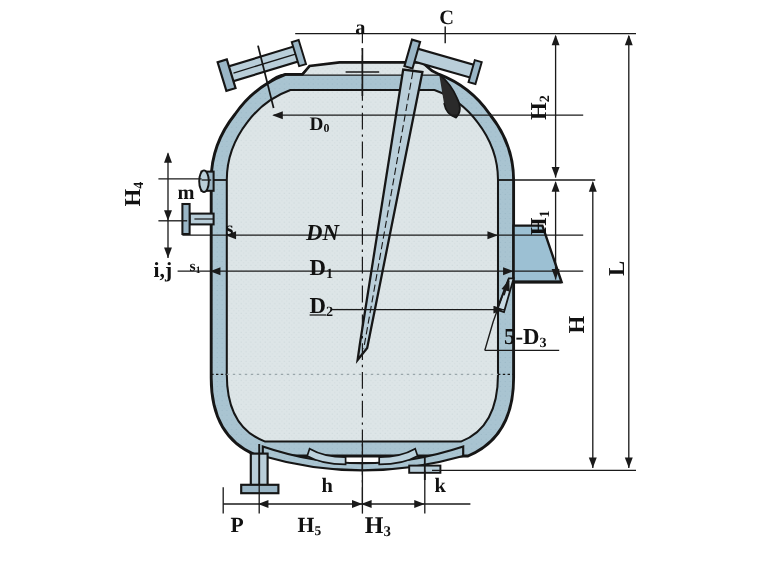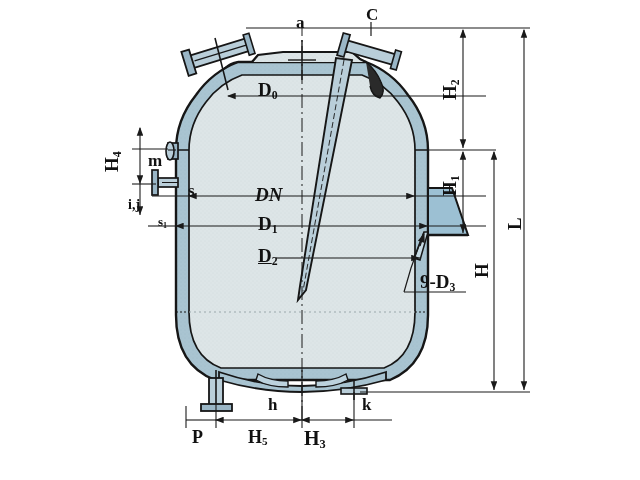--- a/index.html
+++ b/index.html
@@ -192,21 +192,21 @@
 </svg>
 
 <div class="lbl" style="left:296px;top:14px;font-size:17px;">
   <span>a</span>
 </div>
 
 <div class="lbl" style="left:366px;top:6px;font-size:17px;">
   <span>C</span>
 </div>
 
-<div class="lbl" style="left:258px;top:80px;font-size:19px;">
+<div class="lbl" style="left:258px;top:96px;font-size:16px;">
   <span>D</span><sub>0</sub>
 </div>
 
 <div class="lbl" style="left:255px;top:185px;font-size:19px;font-style:italic;">
   <span>DN</span>
 </div>
 
 <div class="lbl" style="left:258px;top:214px;font-size:19px;text-align:right;">
   <span>D</span><sub>1</sub>
 </div>
@@ -232,34 +232,34 @@
 </div>
 
 <div class="lbl rot" style="left:102px;top:172px;font-size:19px;">
   <span>H</span><sub>4</sub>
 </div>
 
 <div class="lbl" style="left:148px;top:152px;font-size:17px;">
   <span>m</span>
 </div>
 
-<div class="lbl" style="left:128px;top:198px;font-size:14px;">
+<div class="lbl" style="left:128px;top:216px;font-size:18px;">
   <span>i,j</span>
 </div>
 
 <div class="lbl" style="left:188px;top:182px;font-size:17px;">
   <span>s</span>
 </div>
 
 <div class="lbl" style="left:158px;top:215px;font-size:13px;">
   <span>s</span><sub>1</sub>
 </div>
 
 <div class="lbl" style="left:420px;top:272px;font-size:19px;">
-  <span>9-D</span><sub>3</sub>
+  <span>5-D</span><sub>3</sub>
 </div>
 
 <div class="lbl" style="left:268px;top:396px;font-size:17px;">
   <span>h</span>
 </div>
 
 <div class="lbl" style="left:362px;top:396px;font-size:17px;">
   <span>k</span>
 </div>
 

